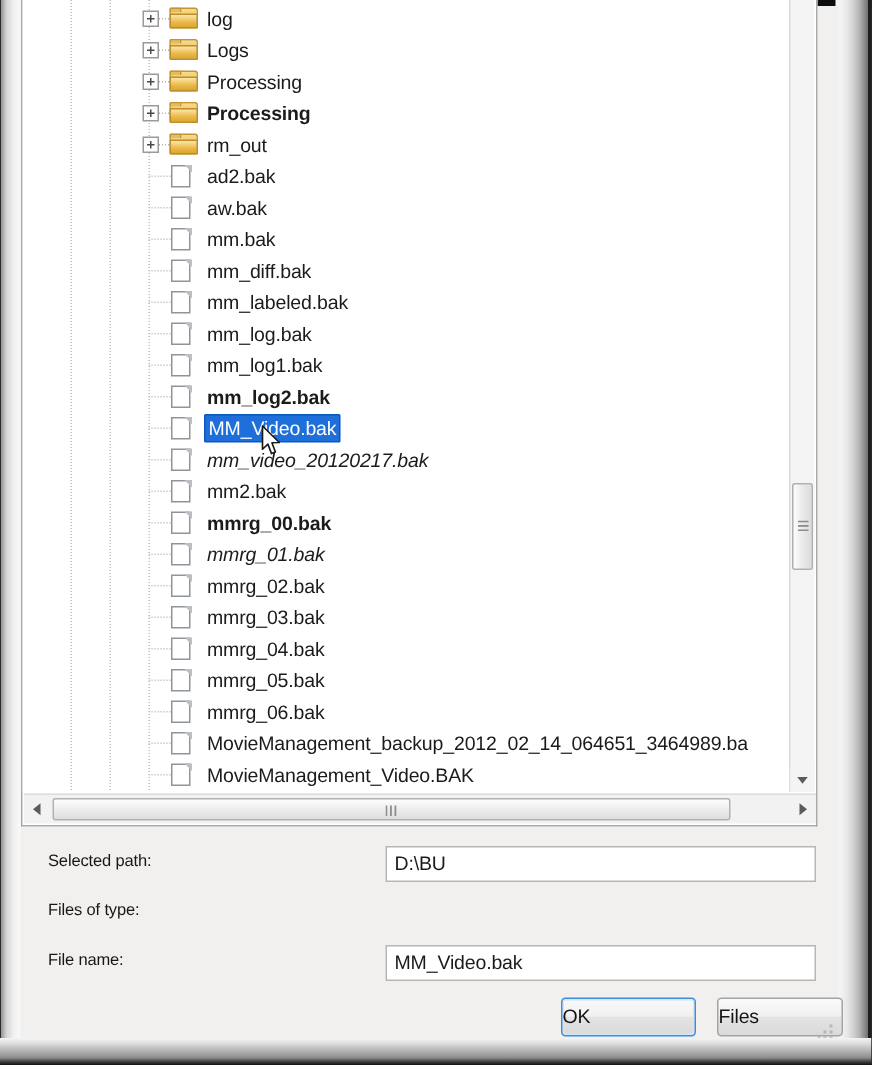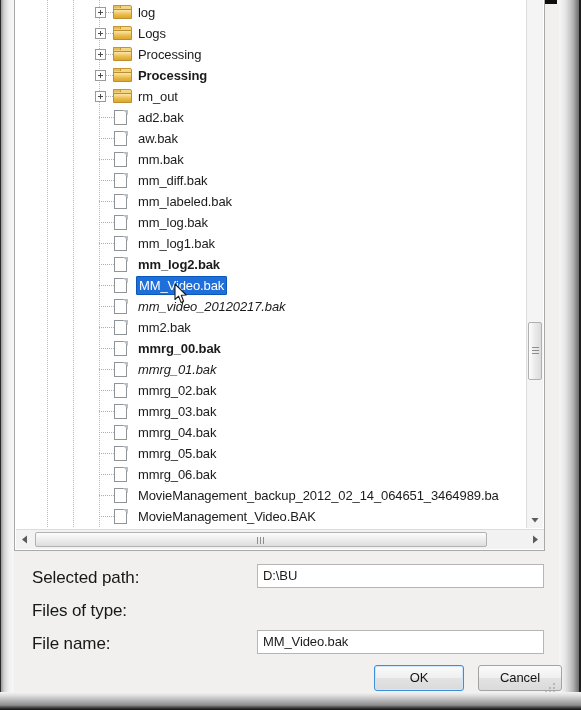--- a/index.html
+++ b/index.html
@@ -292,21 +292,21 @@
   .arrowbtn {
     position: absolute;
     top: 0;
     width: 18px; height: 19px;
   }
 
   
   .form-label {
     position: absolute;
     left: 18px;
-    font-size: 17px;
+    font-size: 11px;
     color: #171717;
     letter-spacing: -0.1px;
   }
   .textbox {
     position: absolute;
     left: 243px;
     width: 287px;
     height: 24px;
     background: #ffffff;
     border: 1px solid #b6b6b6;
@@ -347,21 +347,20 @@
     border-top: 5px solid #2b2b2b;
   }
 
   
   .btn {
     position: absolute;
     top: 661px;
     height: 26px;
     font-size: 13px;
     color: #141414;
-    text-align: center;
     line-height: 24px;
     background: linear-gradient(to bottom, #fafafa, #f0f0f0 48%, #e3e3e3 50%, #dadada);
     border: 1px solid #a3a3a3;
     border-radius: 3px;
     box-sizing: border-box;
     letter-spacing: -0.1px;
   }
   #btn-ok {
     left: 360px;
     width: 90px;
@@ -672,21 +671,21 @@
 
     <div class="form-label" style="top:564px;">Selected path:</div>
     <div class="textbox" style="top:560px;">D:\BU</div>
 
     <div class="form-label" style="top:597px;">Files of type:</div>
 
     <div class="form-label" style="top:630px;">File name:</div>
     <div class="textbox" style="top:626px;" placeholder="">MM_Video.bak</div>
 
     <div class="btn" id="btn-ok">OK</div>
-    <div class="btn" id="btn-cancel">Cancel</div>
+    <div class="btn" id="btn-cancel">Files</div>
 
     <div id="grip">
       <i style="left:9px;top:0px;"></i>
       <i style="left:5px;top:4px;"></i>
         <i style="left:9px;top:4px;"></i>
       <i style="left:1px;top:8px;"></i>
         <i style="left:5px;top:8px;"></i>
         <i style="left:9px;top:8px;"></i>
     </div>
   </div>

